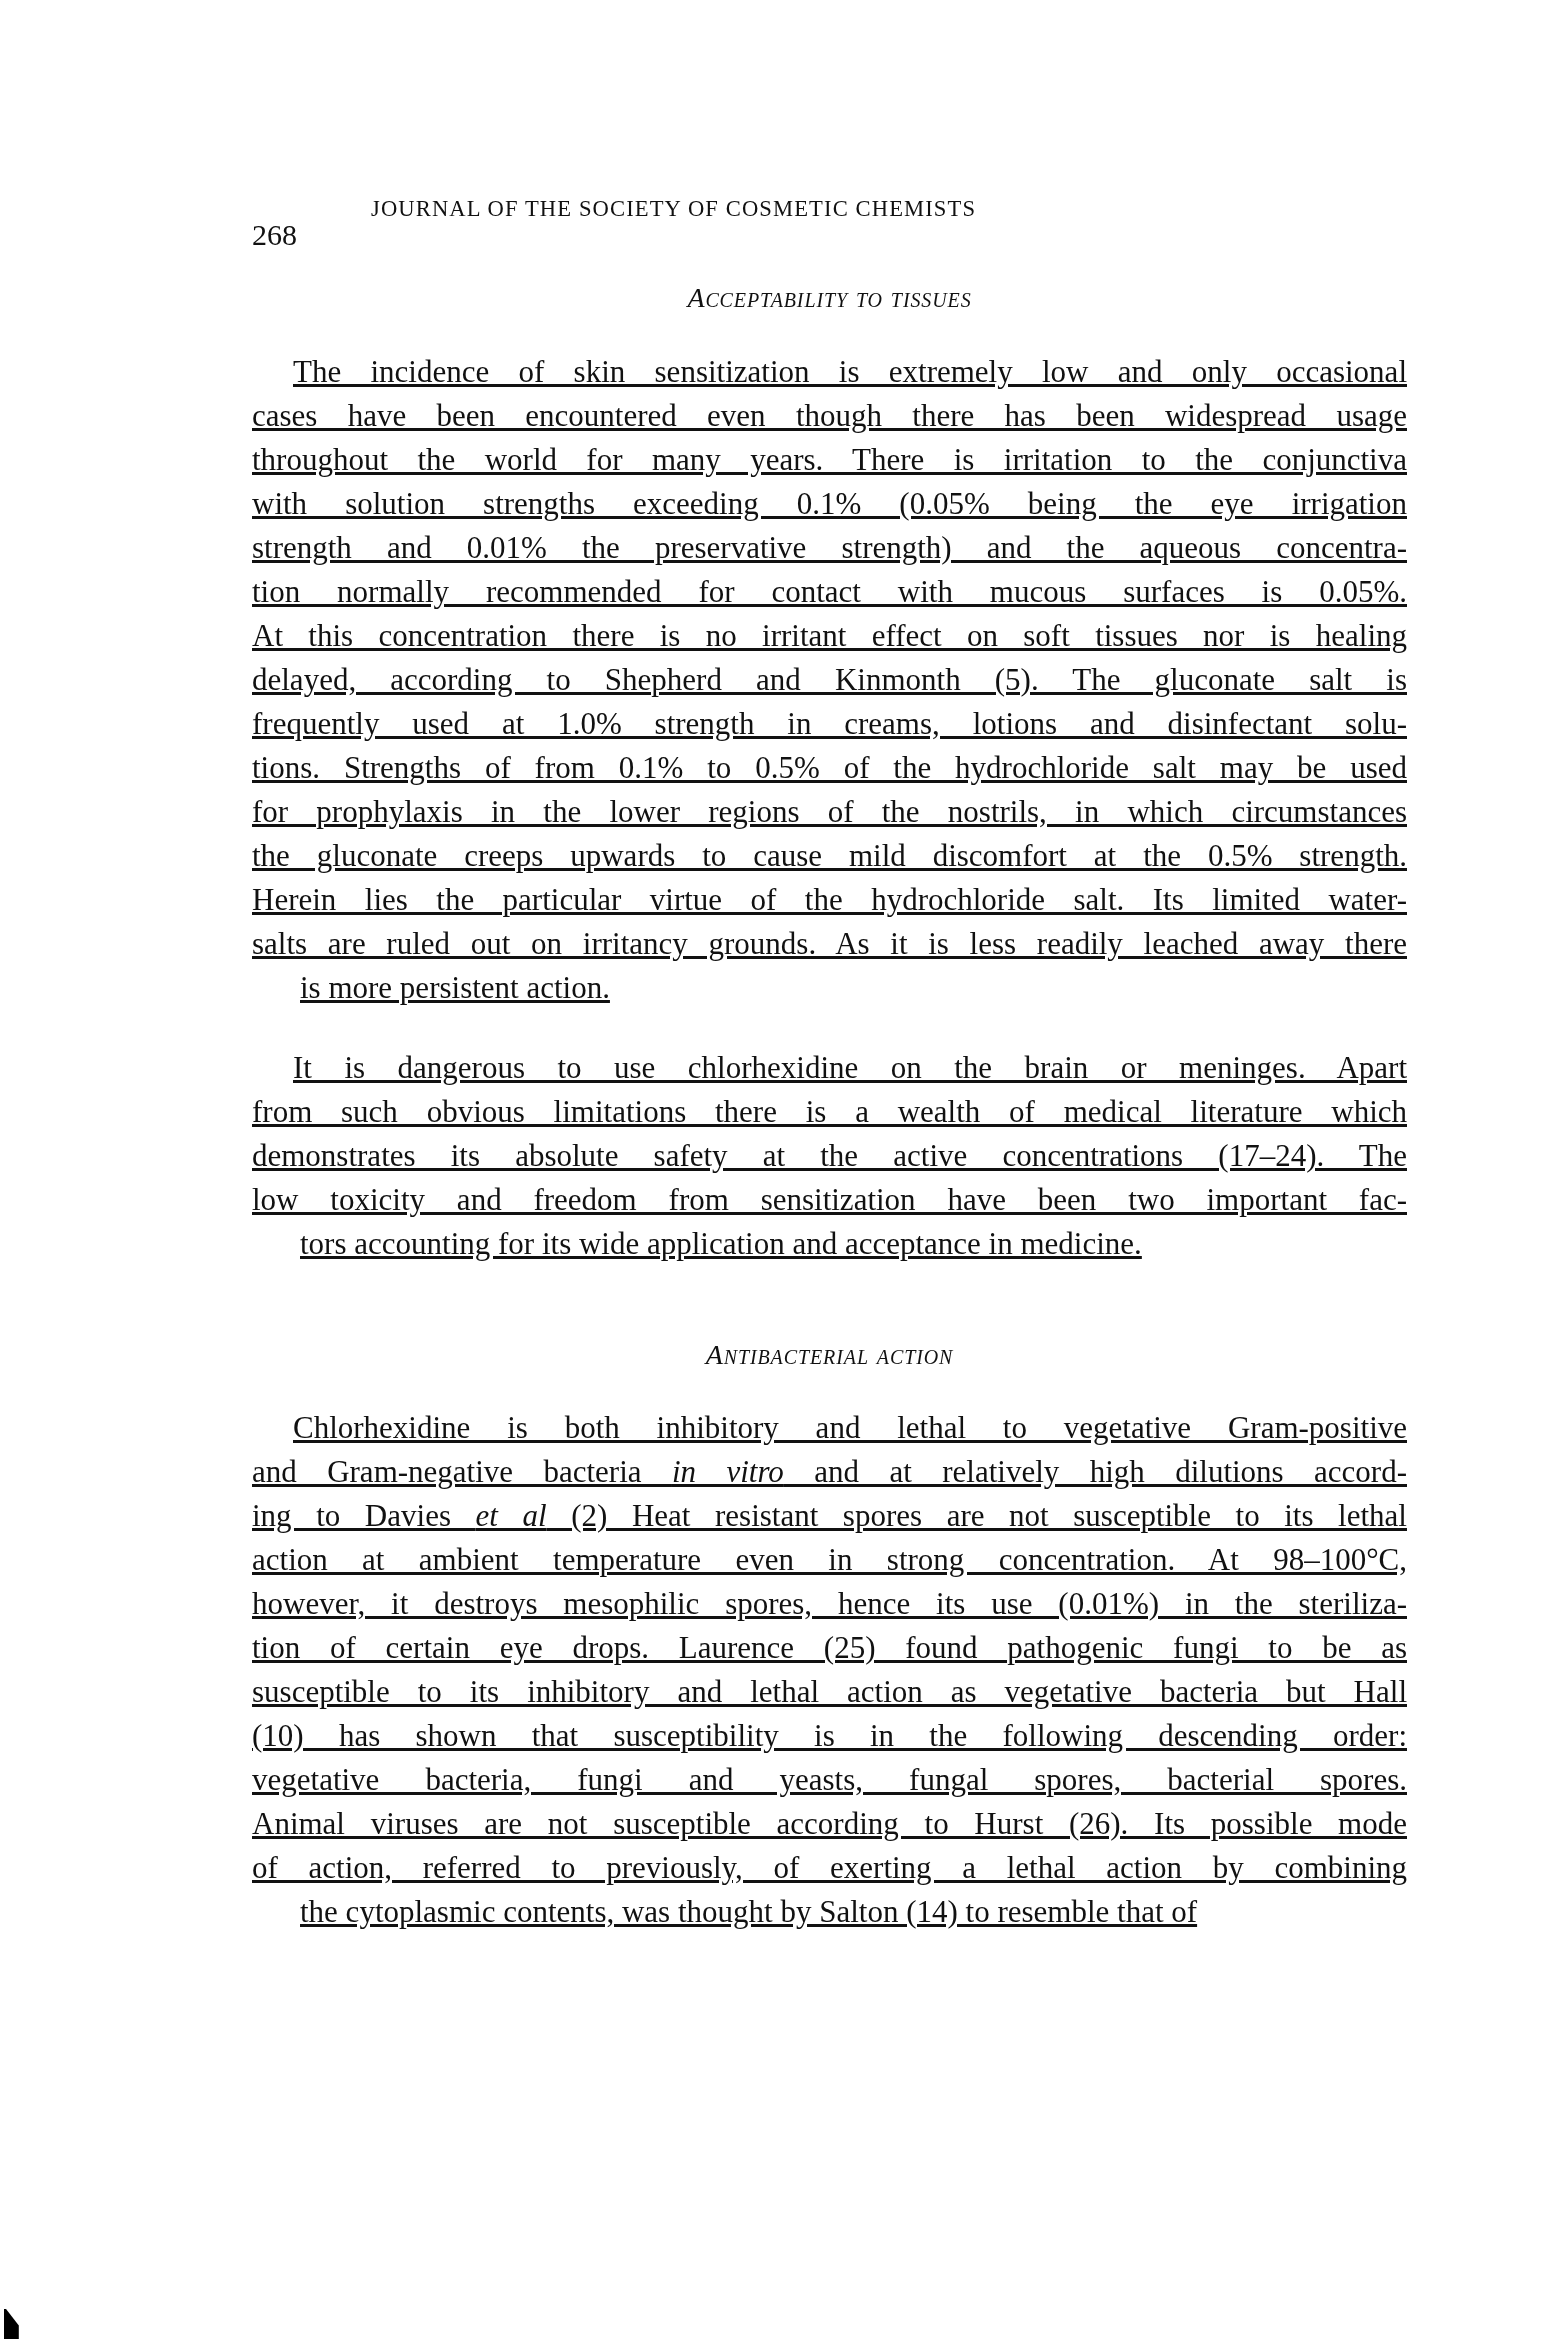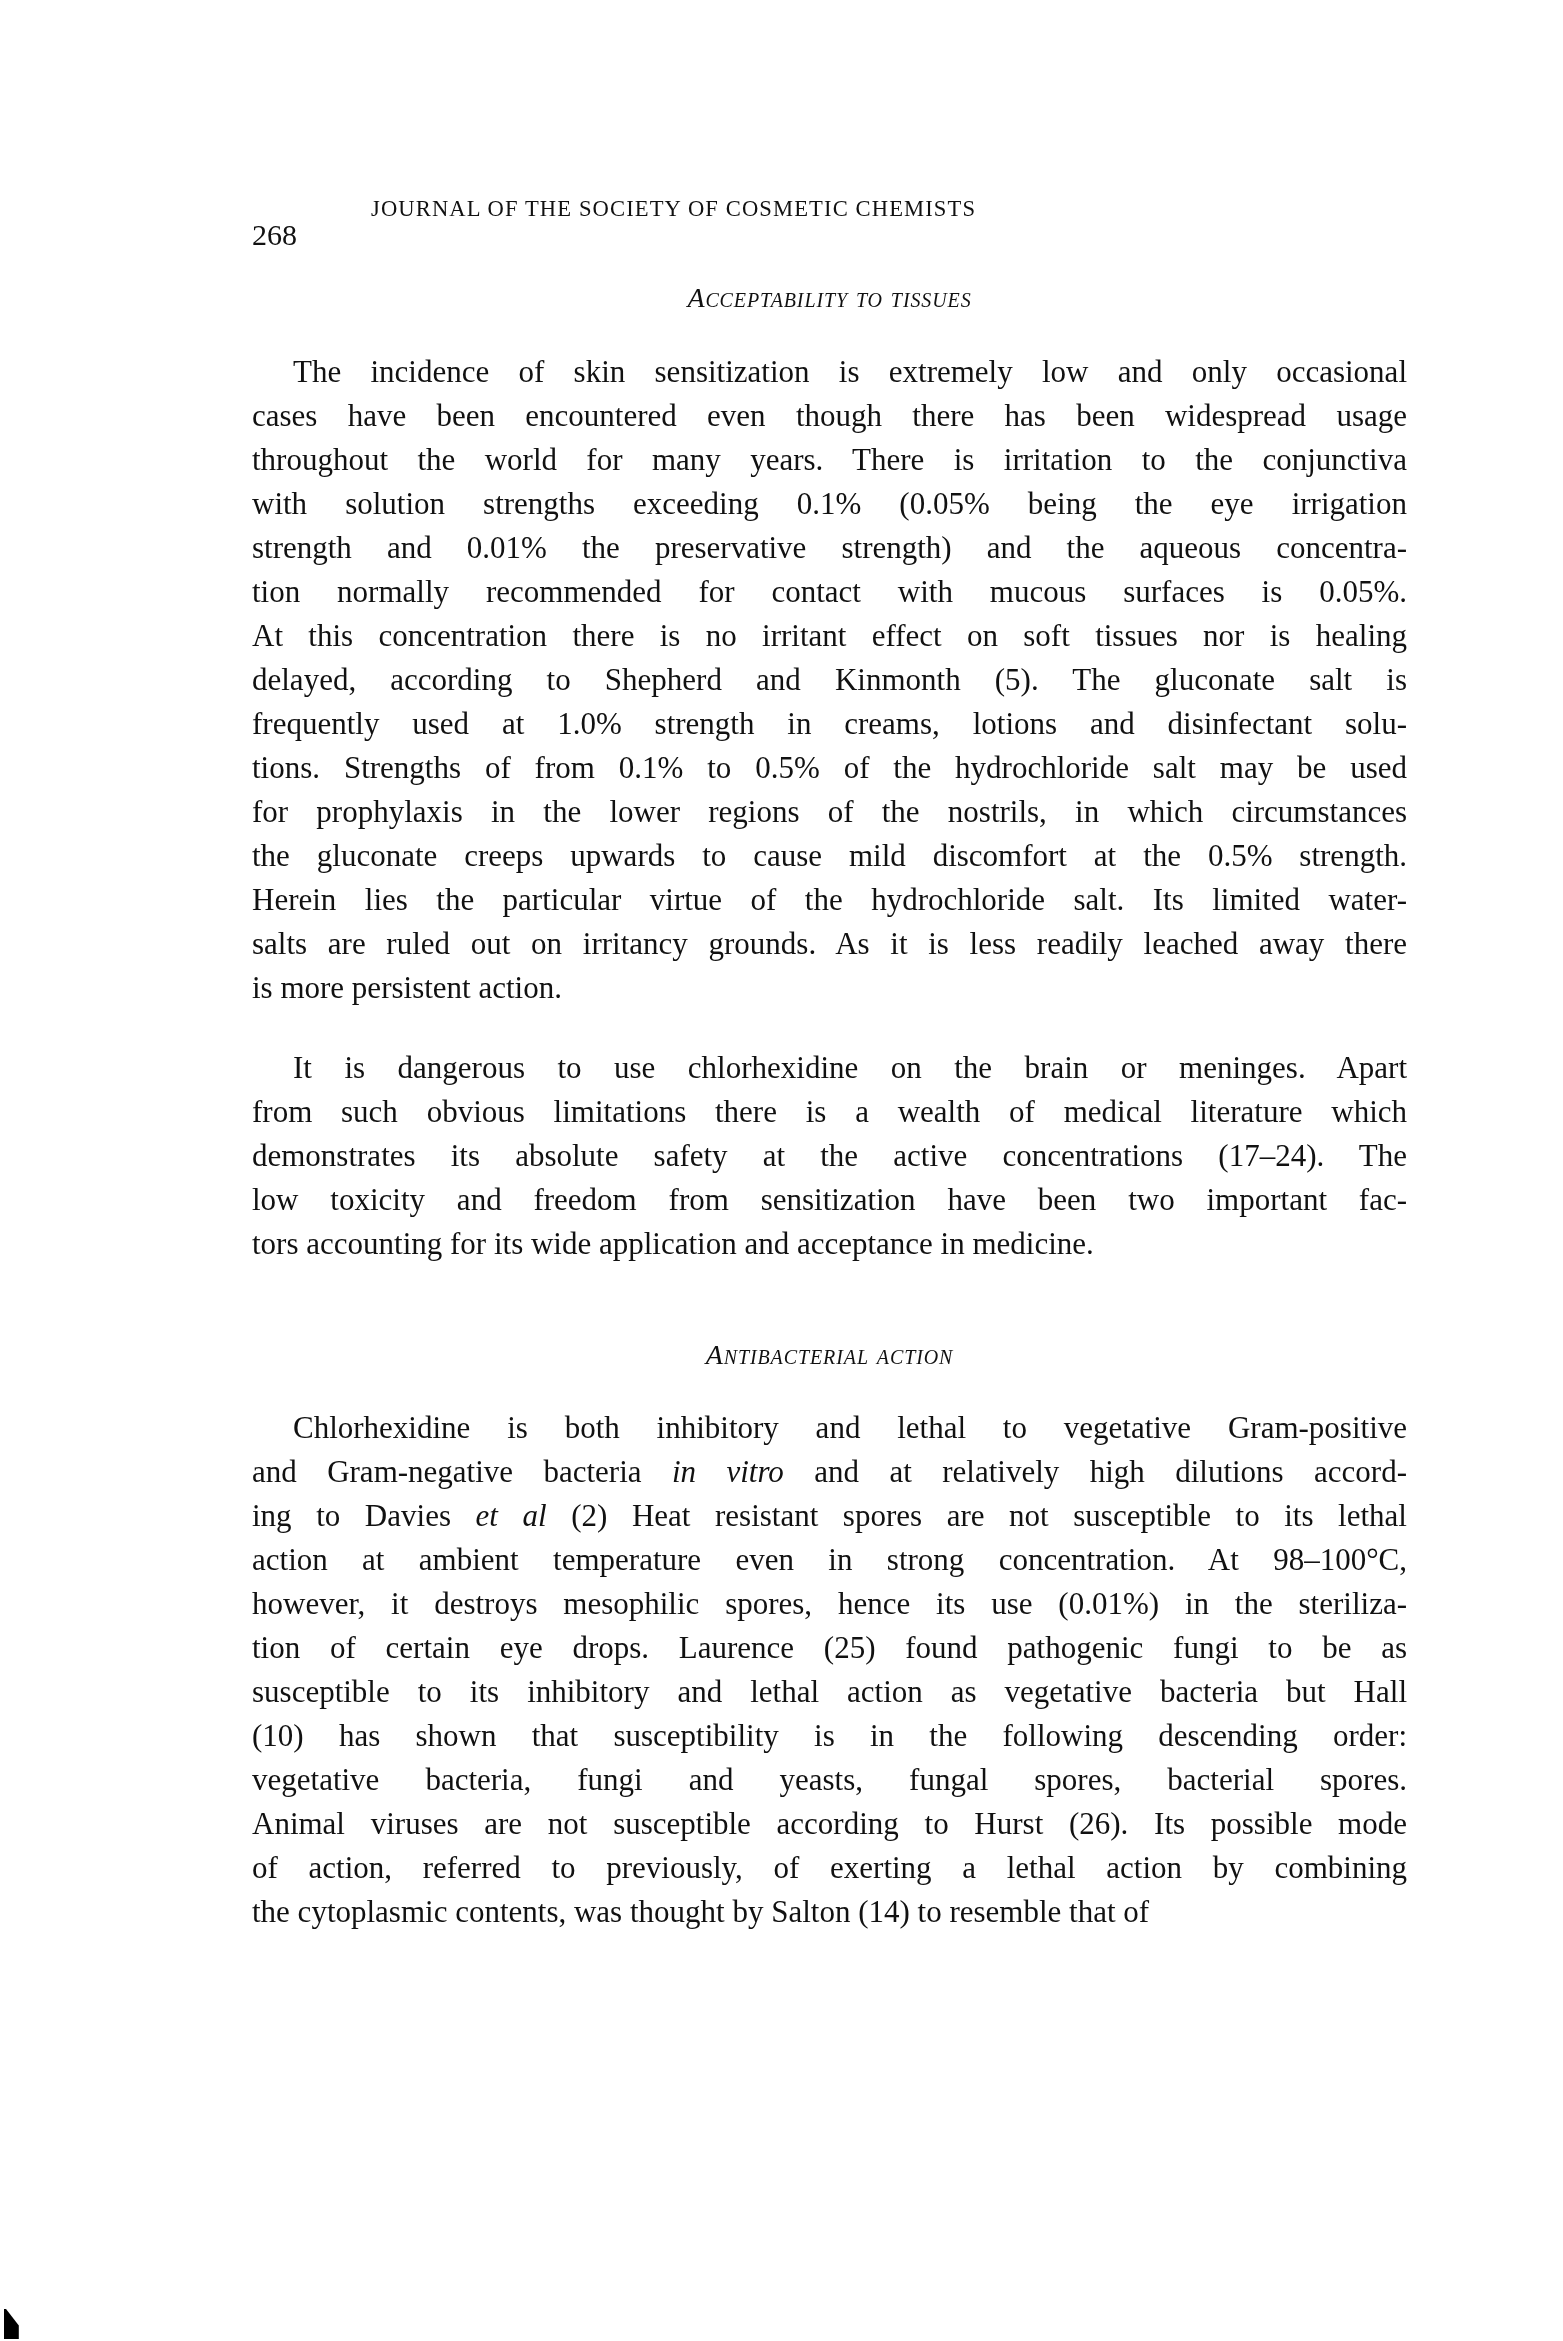--- a/index.html
+++ b/index.html
@@ -3,22 +3,22 @@
 <meta charset="utf-8">
 <style>
   html, body { margin: 0; padding: 0; background: #ffffff; }
   body { width: 1563px; height: 2342px; position: relative; overflow: hidden; color: #111; }
   .page { position: absolute; left: 0; top: 0; width: 1563px; height: 2342px; }
   .running-head { position: absolute; top: 194px; left: 252px; width: 1155px; height: 38px; font-family: "Liberation Serif", "DejaVu Serif", serif; font-size: 28px; }
   .page-number { position: absolute; left: 0; top: 0; font-size: 30px; margin-top: 24px; }
   .journal-title { position: absolute; left: 119px; top: 1.9px; font-size: 22.6px; letter-spacing: 1.1px; text-transform: uppercase; }
   .section-heading { position: absolute; left: 252px; width: 1155px; text-align: center; font-family: "Liberation Serif", "DejaVu Serif", serif; font-variant: small-caps; font-size: 28px; letter-spacing: 0.9px; font-style: italic; }
   .body-text { position: absolute; left: 252px; width: 1155px; font-family: "Liberation Serif", "DejaVu Serif", serif; font-size: 31px; line-height: 44px; }
-  .line { display: block; height: 44px; white-space: nowrap; text-align: justify; text-align-last: justify; }
-  .line.last { text-align-last: left; }
+  .line { display: block; height: 44px; white-space: nowrap; text-align: justify; text-align-last: justify; text-decoration: underline; }
+  .line.last { text-align-last: left; margin-left: 48px; }
   .line.indent { padding-left: 41px; }
   .it { font-style: italic; }
   .corner-mark-fill { position: absolute; left: 3.8px; top: 2309px; width: 15px; height: 30px; background: #000; clip-path: polygon(0 0, 15% 0, 100% 55%, 100% 100%, 0 100%); }
 </style>
 </head>
 <body>
 
 <div class="page">
 
   <div class="running-head">

